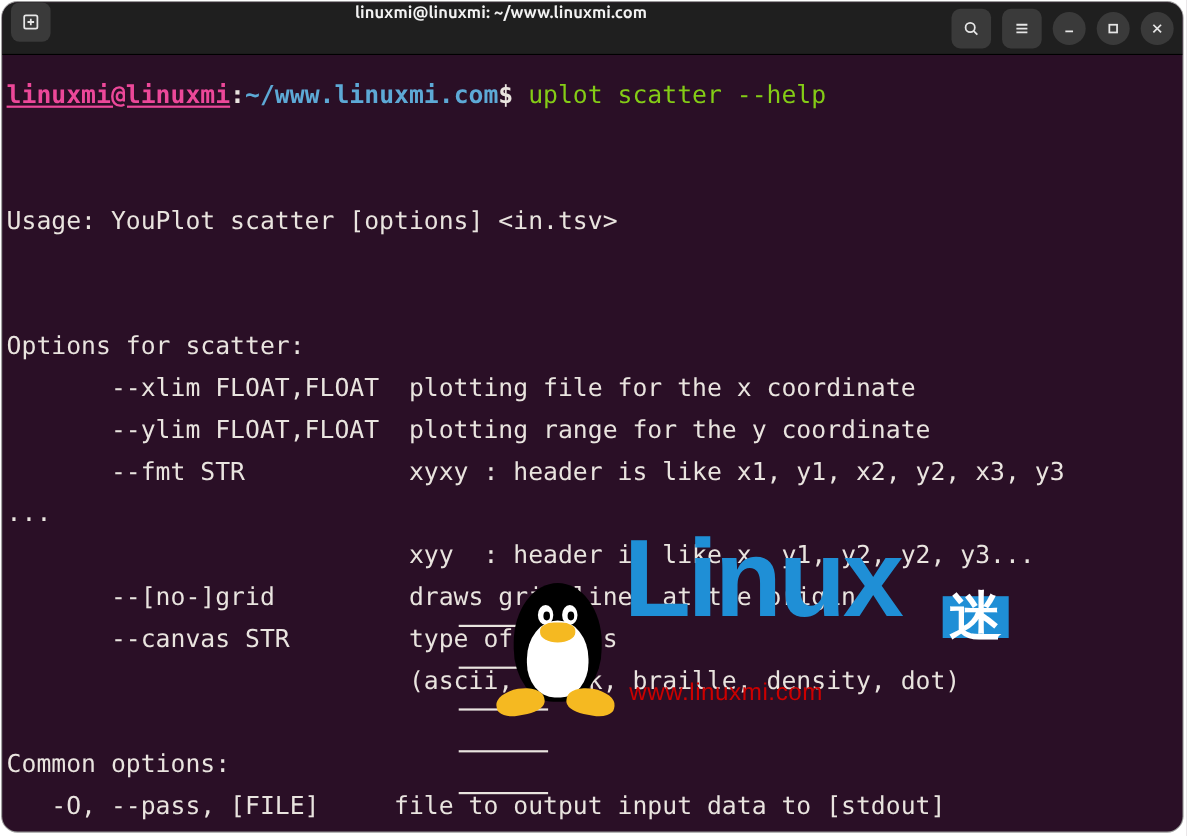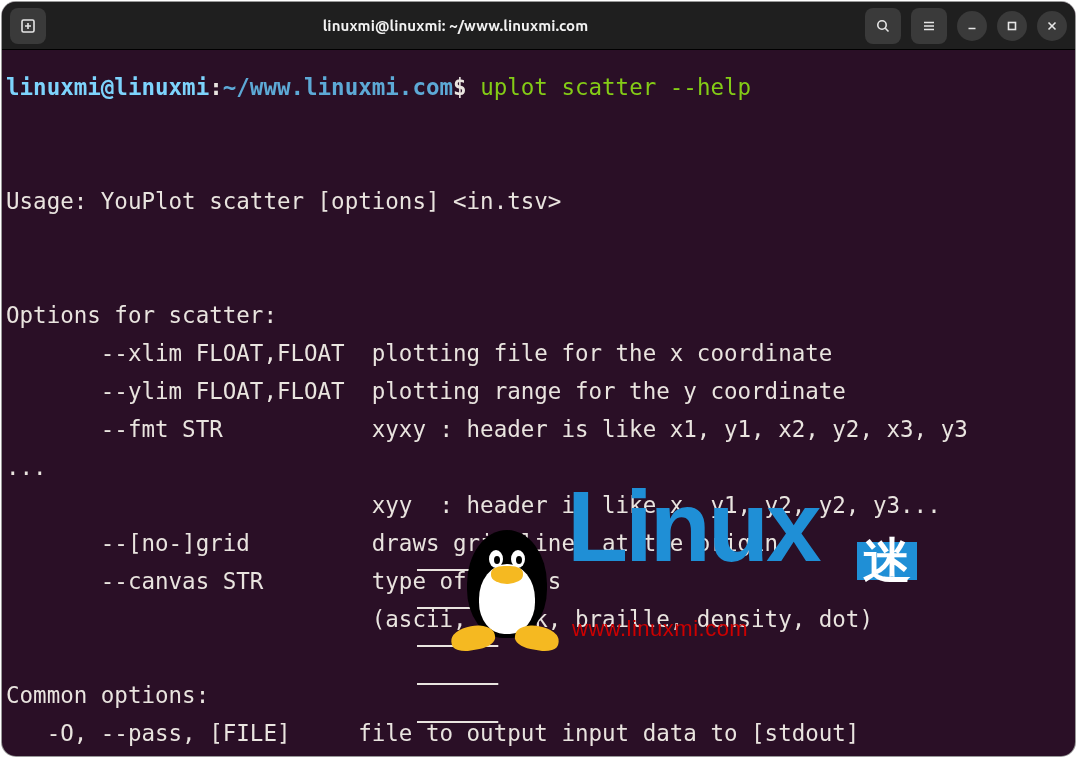--- a/index.html
+++ b/index.html
@@ -15,21 +15,20 @@
     overflow: hidden;
     display: flex;
     flex-direction: column;
     box-shadow: 0 0 0 1px rgba(0,0,0,0.4);
   }
 
   .titlebar {
     height: 48px;
     background: #1f1f1f;
     display: flex;
-    align-items: center;
     padding: 0 8px;
     gap: 8px;
     border-bottom: 1px solid #000;
   }
   .tb-btn {
     width: 36px; height: 36px;
     border-radius: 8px;
     background: #3a3a3a;
     display: flex;
     align-items: center;
@@ -61,21 +60,21 @@
     flex: 1;
     padding: 18px 2px 0 4px;
     color: #e9e4df;
     font-size: 22.5px;
     line-height: 38px;
     white-space: pre;
     position: relative;
     overflow: hidden;
   }
 
-  .prompt-user { color: #7dd3fc; font-weight: bold; }
+  .prompt-user { color: #ec4899; font-weight: bold; text-decoration: underline; }
   .prompt-colon { color: #e9e4df; font-weight: bold; }
   .prompt-path { color: #5da9d6; font-weight: bold; }
   .prompt-dollar { color: #e9e4df; font-weight: bold; }
   .cmd { color: #84cc16; }
 
   
   .watermark {
     position: absolute;
     left: 415px; top: 452px;
     width: 520px; height: 170px;

